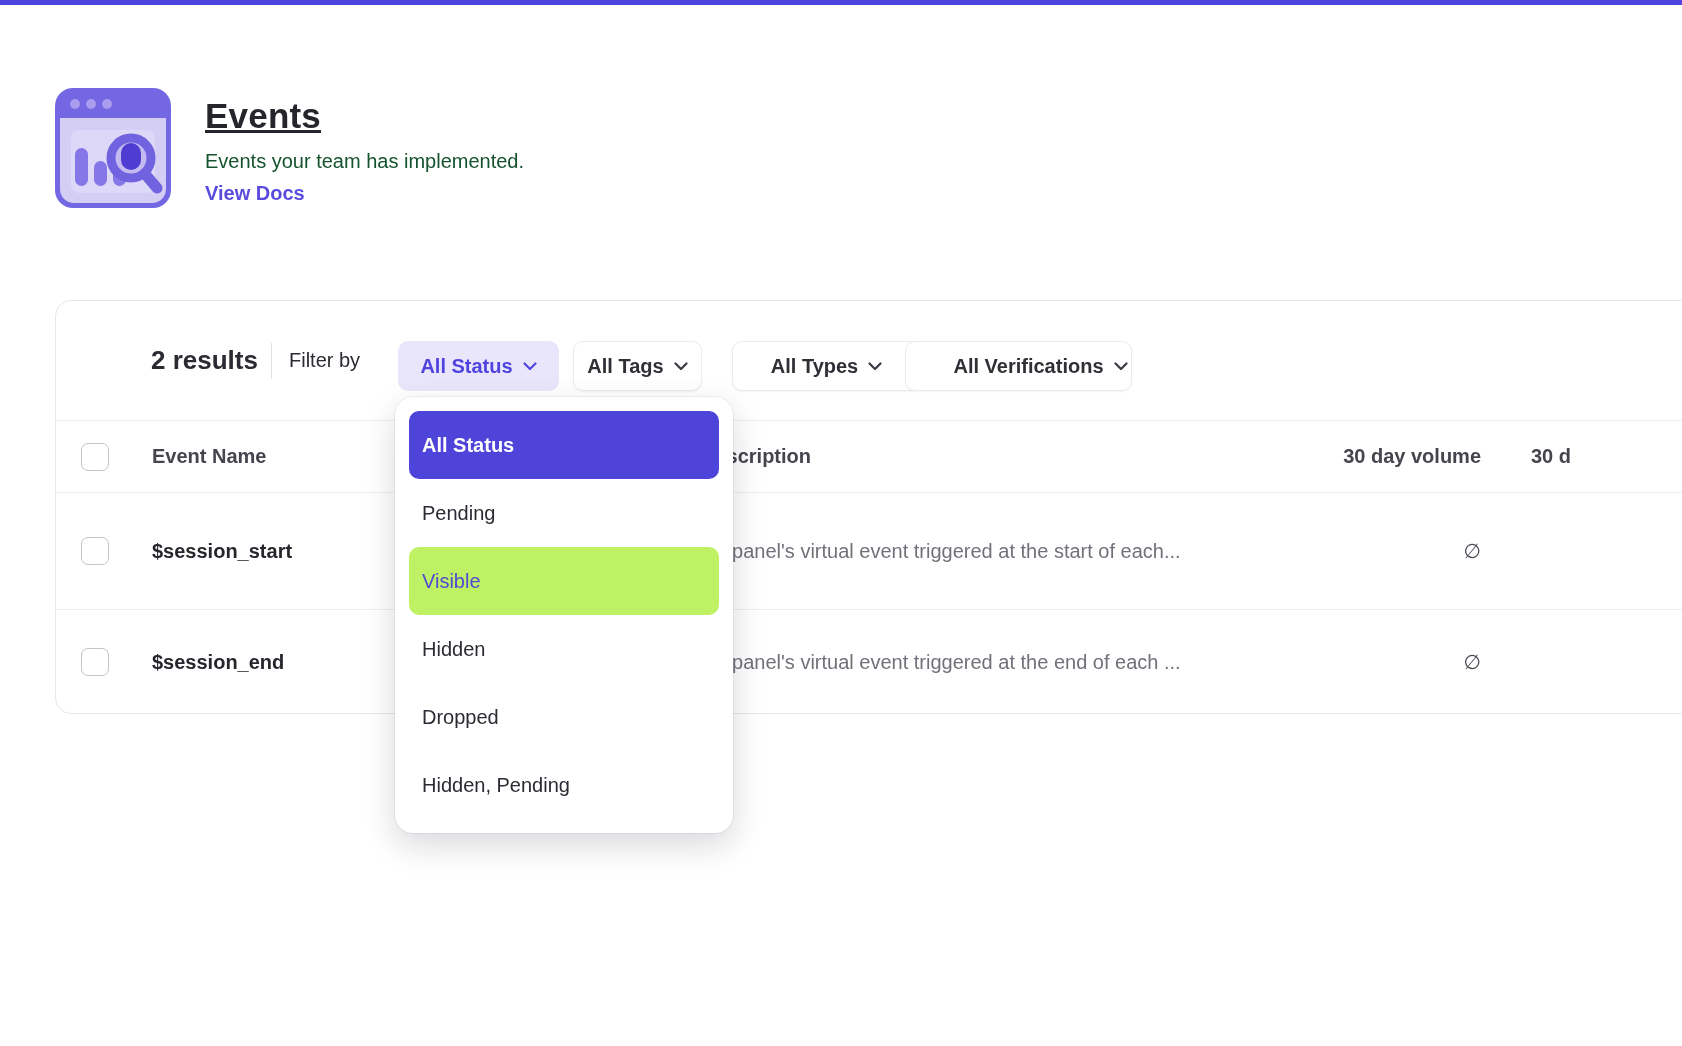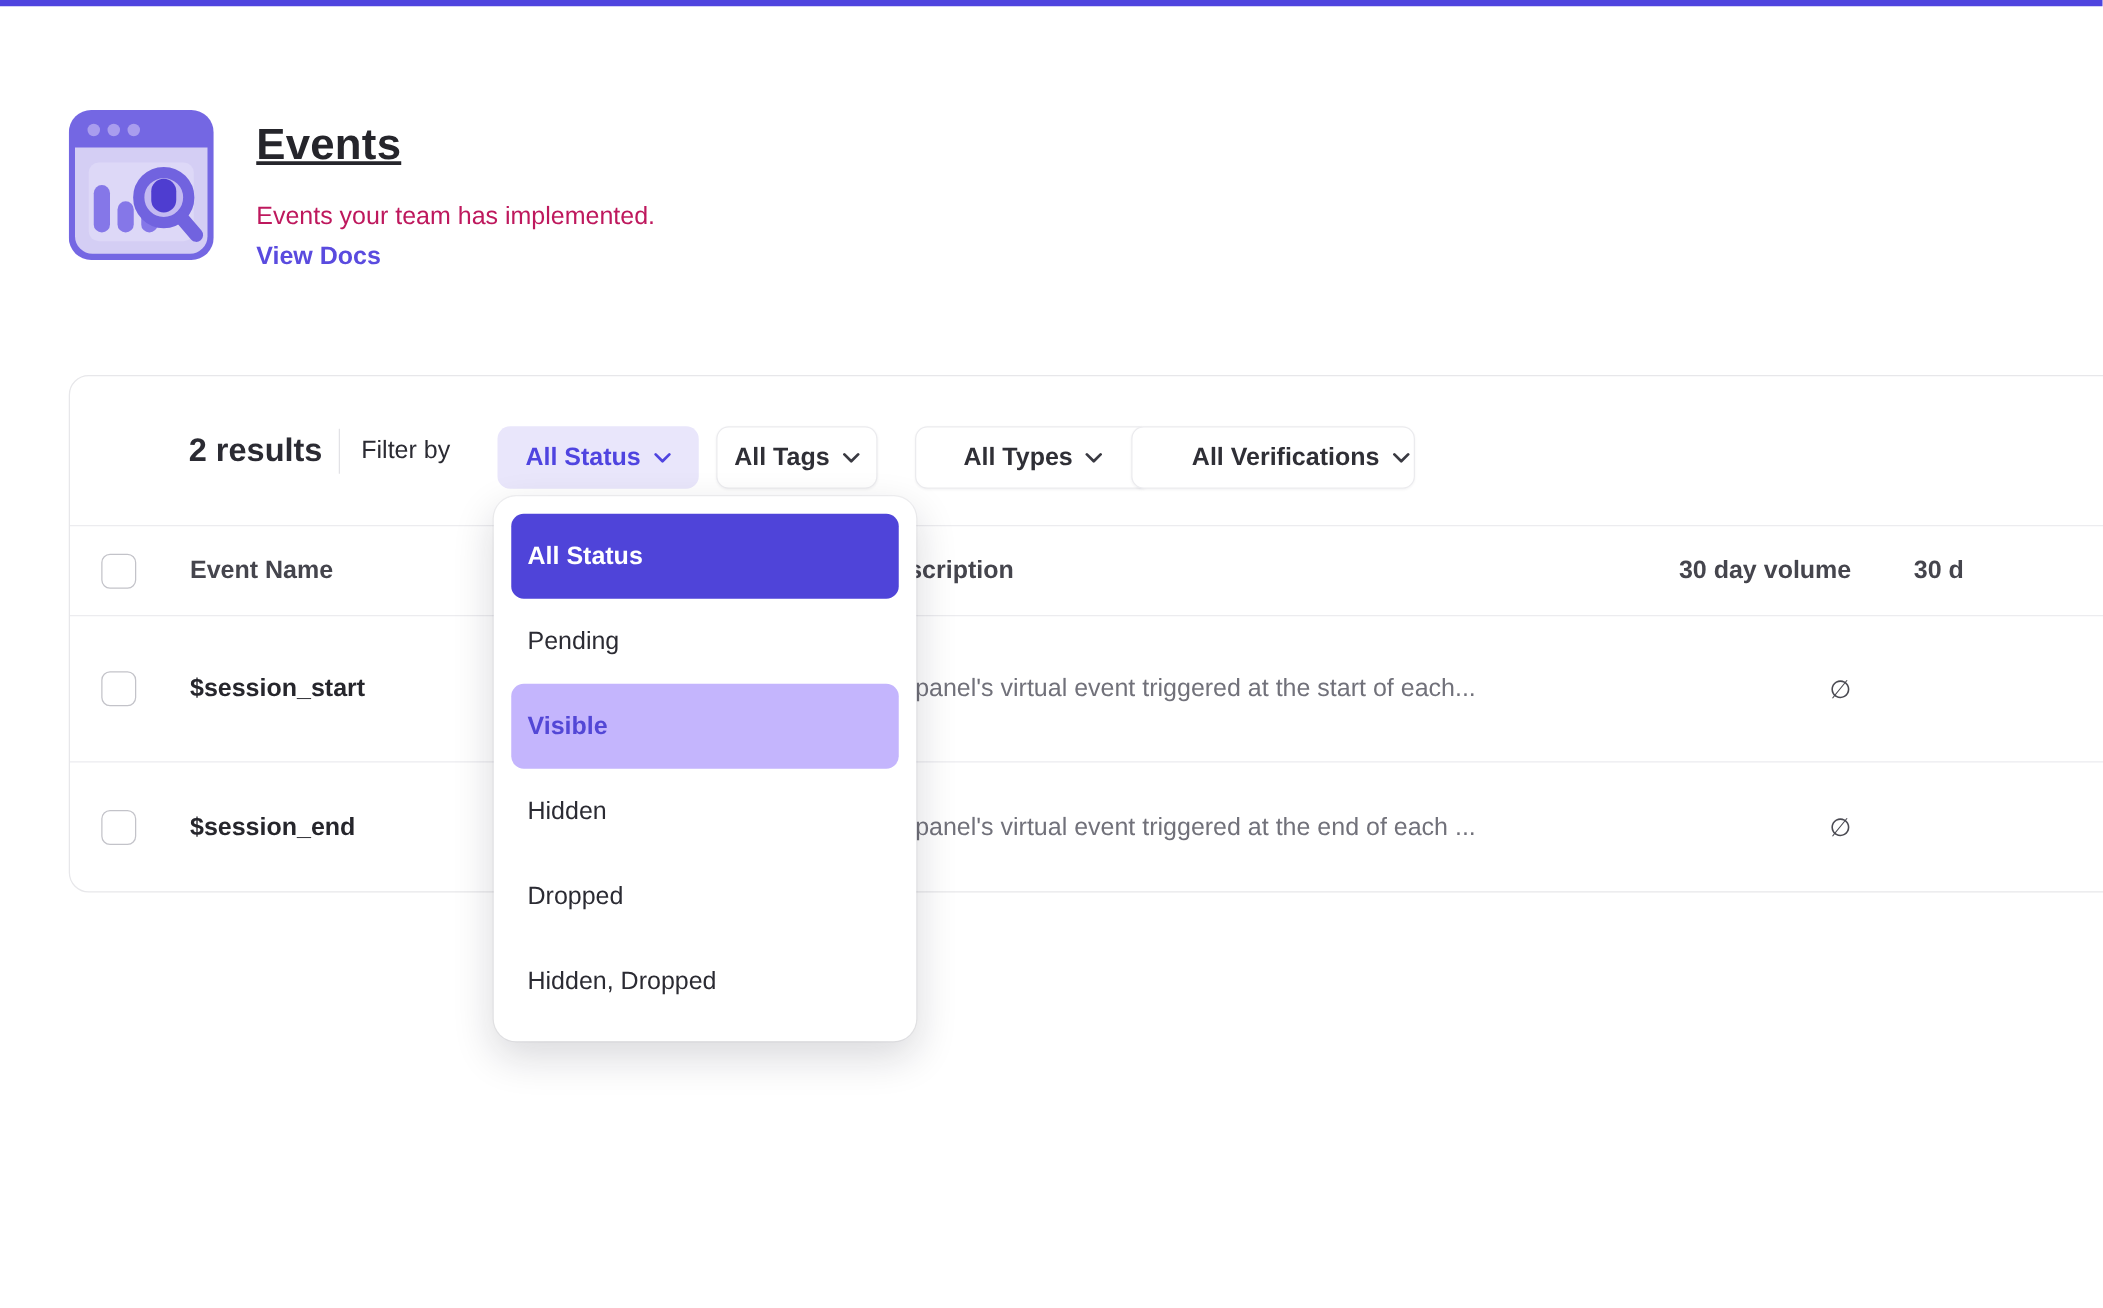--- a/index.html
+++ b/index.html
@@ -6,21 +6,21 @@
   html, body { width: 1682px; height: 1046px; background: #ffffff; overflow: hidden;
     font-family: "Liberation Sans", sans-serif; color: #26262c; }
 
   .topbar { position: absolute; left: 0; top: 0; width: 100%; height: 5px; background: #4f44df; }
 
   
   .page-header { position: absolute; left: 55px; top: 88px; display: flex; }
   .app-icon { width: 116px; height: 120px; flex: 0 0 auto; }
   .header-text { margin-left: 34px; padding-top: 8px; }
   .page-title { font-size: 35px; font-weight: 700; color: #25252b; letter-spacing: 0.2px; text-decoration: underline; }
-  .page-subtitle { margin-top: 26px; font-size: 20px; color: #be185d; text-align: center; }
+  .page-subtitle { margin-top: 14px; font-size: 20px; color: #14532d; text-align: center; }
   .docs-link { margin-top: 9px; font-size: 20px; font-weight: 600; color: #5a4bdf; cursor: pointer; display: inline-block; }
 
   
   .card { position: absolute; left: 55px; top: 300px; width: 1705px; height: 414px;
     background: #fff; border: 1px solid #e7e7ea; border-radius: 16px; }
 
   
   .filter-row { position: absolute; left: 0; top: 0; width: 100%; height: 119px; }
   .results-count { position: absolute; left: 95px; top: 0; height: 119px; display: flex; align-items: center;
     font-size: 26px; font-weight: 600; color: #2b2b33; }
@@ -53,21 +53,21 @@
   .th { font-size: 20px; font-weight: 700; color: #45454d; }
   .th.cell-volume { font-family: "Liberation Sans", sans-serif; }
   .checkbox { width: 28px; height: 28px; border: 1.5px solid #c3c3c9; border-radius: 7px; background: #fff; cursor: pointer; }
 
   
   .dropdown { position: absolute; left: 395px; top: 397px; width: 338px; padding: 14px; background: #ffffff;
     border-radius: 18px; box-shadow: 0 0 0 1px rgba(20,20,40,0.05), 0 12px 32px rgba(20,20,40,0.16); z-index: 20; }
   .dd-item { height: 68px; border-radius: 10px; display: flex; align-items: center; padding-left: 13px;
     font-size: 20px; font-weight: 500; color: #2b2b33; cursor: pointer; }
   .dd-item.selected { background: #4f44d9; color: #ffffff; font-weight: 600; }
-  .dd-item.highlighted { background: #c4b5fd; color: #5347d6; font-weight: 700; }
+  .dd-item.highlighted { background: #bef264; color: #5347d6; font-weight: 400; }
 </style>
 </head>
 <body>
 
 <div class="topbar"></div>
 
 <div class="page-header">
   <svg class="app-icon" viewBox="0 0 116 120">
     <rect x="0" y="0" width="116" height="120" rx="18" fill="#7467e3"></rect>
     <path d="M5 30 h106 v71 a14 14 0 0 1 -14 14 h-78 a14 14 0 0 1 -14 -14 z" fill="#d4cef4"></path>
@@ -151,14 +151,14 @@
   </div>
 
 </div>
 
 <div class="dropdown">
   <div class="dd-item selected">All Status</div>
   <div class="dd-item">Pending</div>
   <div class="dd-item highlighted">Visible</div>
   <div class="dd-item">Hidden</div>
   <div class="dd-item">Dropped</div>
-  <div class="dd-item">Hidden, Dropped</div>
+  <div class="dd-item">Hidden, Pending</div>
 </div>
 
 </body></html>

